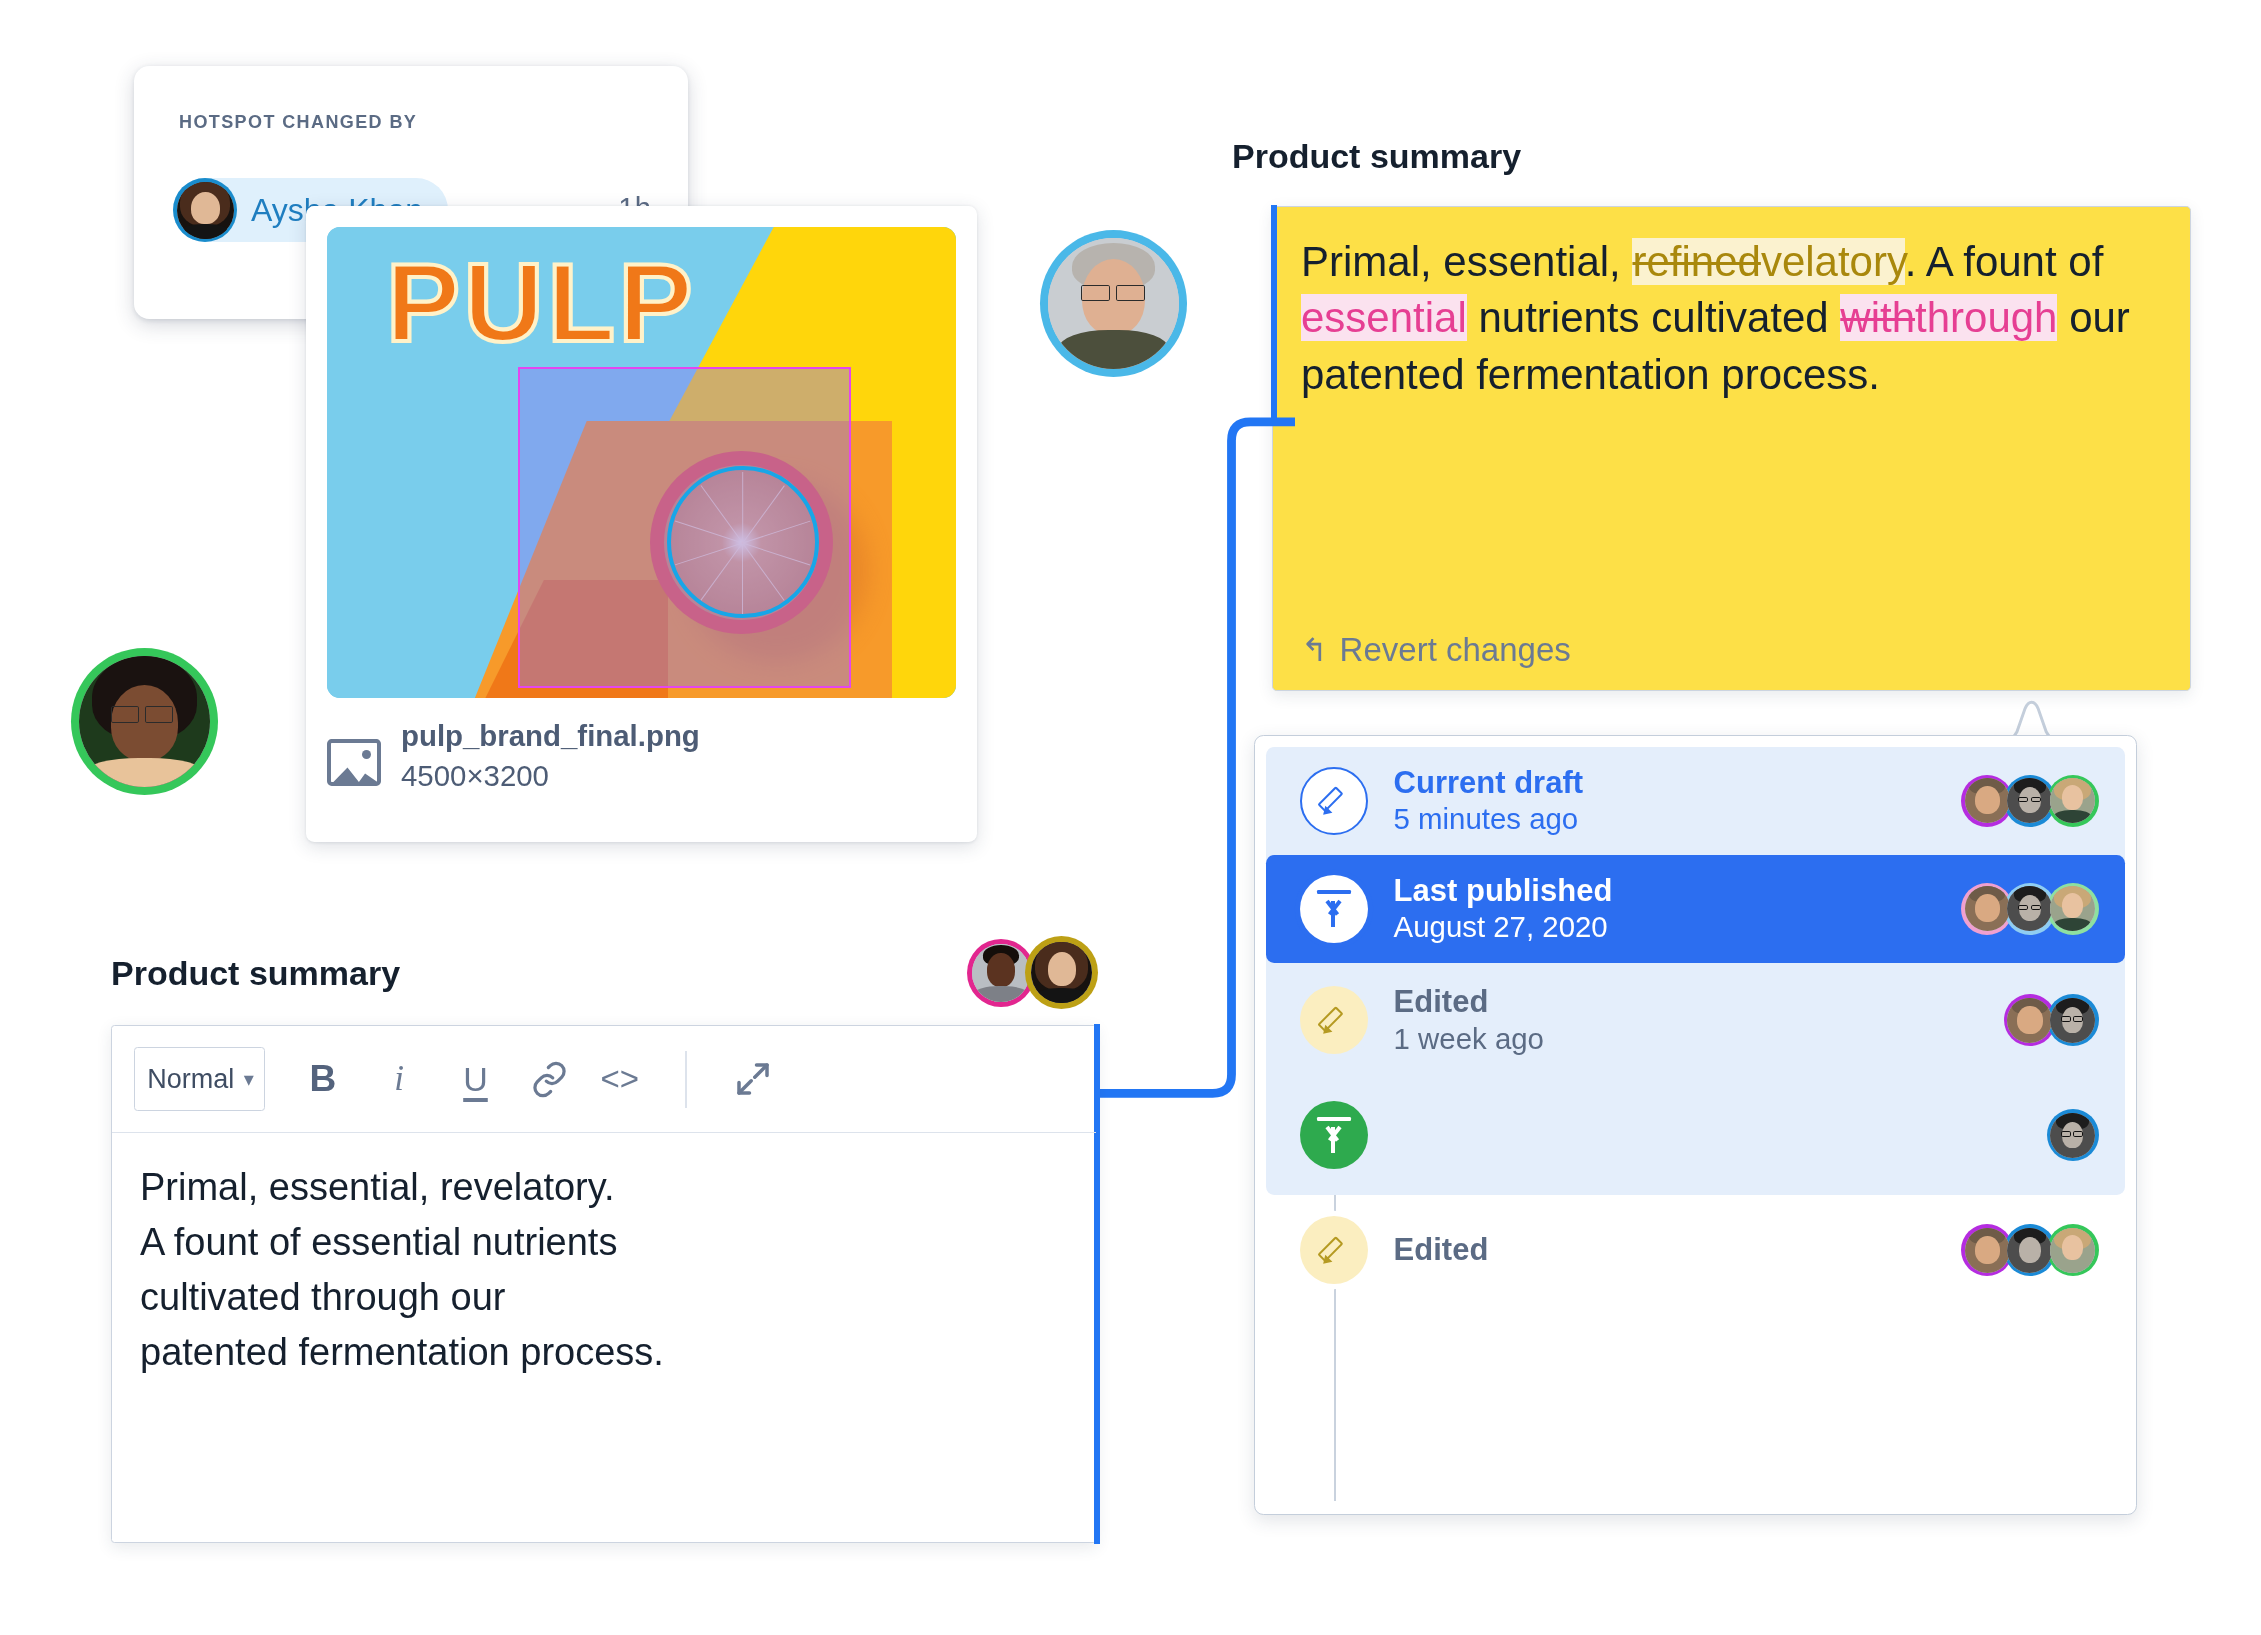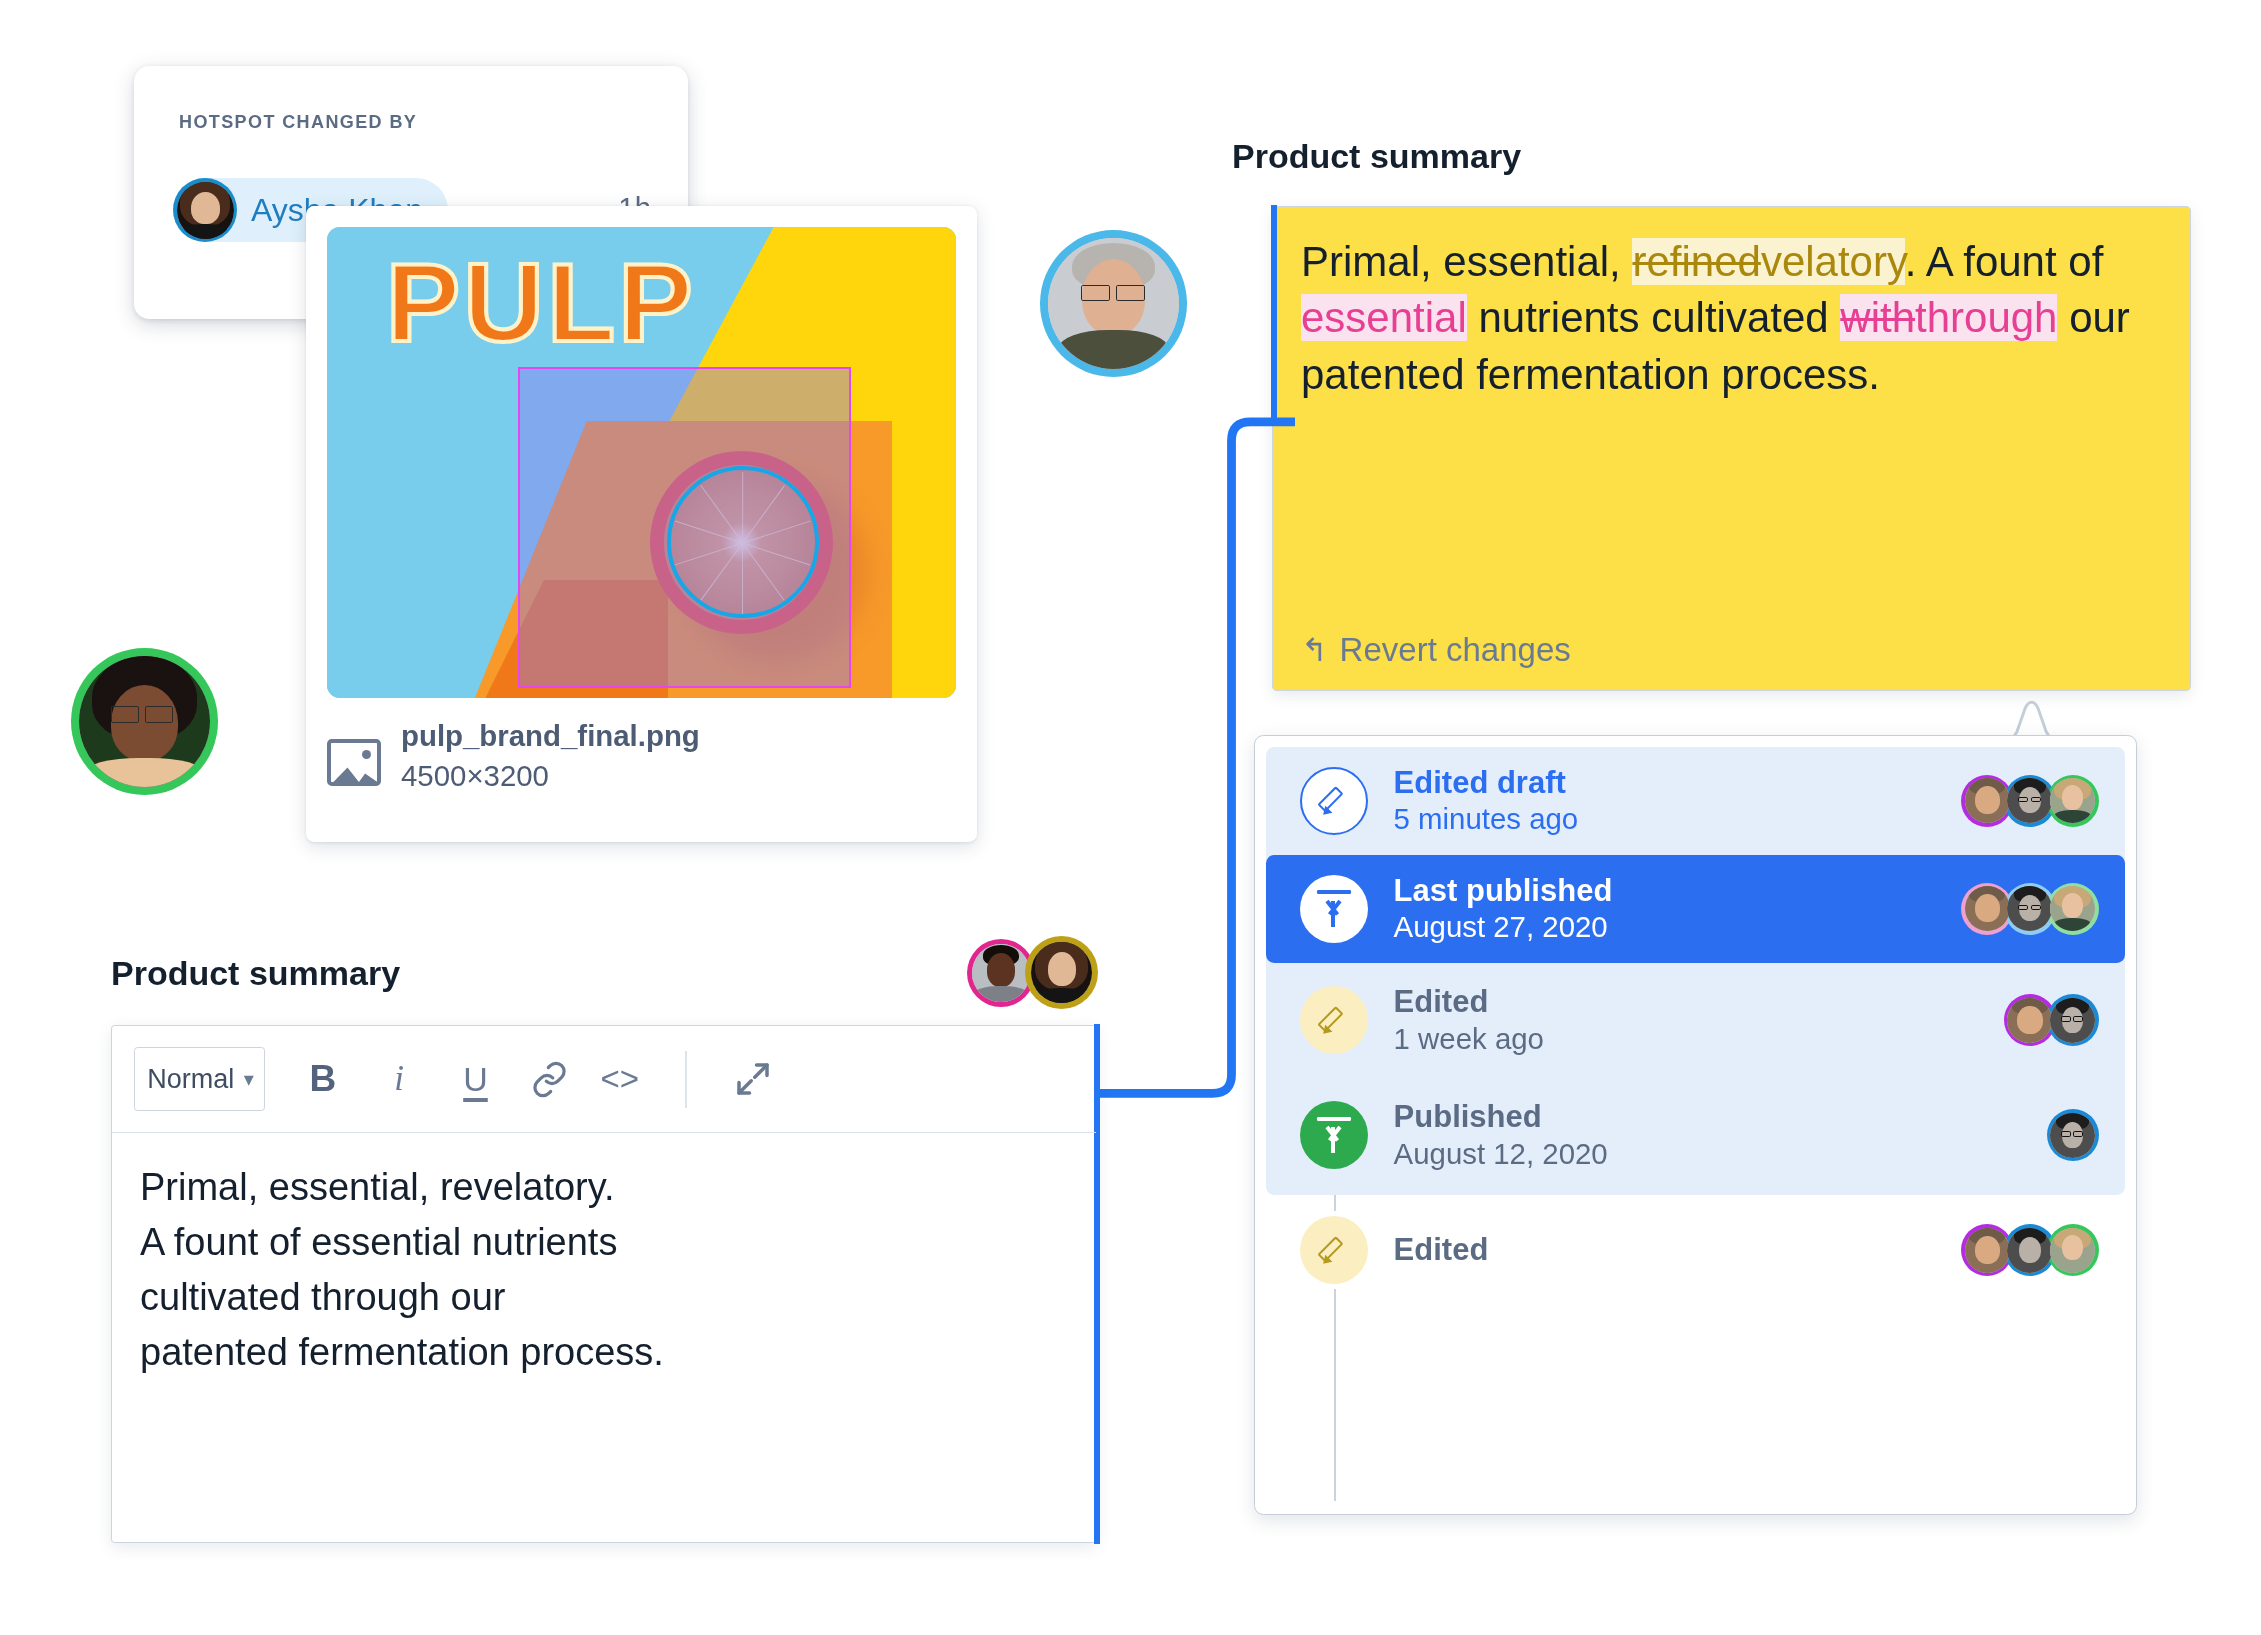--- a/index.html
+++ b/index.html
@@ -435,21 +435,21 @@
       <div style="position:relative;">
 
         <div class="hist-row row-draft">
           <div class="badge" style="color:#2c6ef0">
             <div class="ic-pencil">
                 <div class="shaft"></div>
                 <div class="tip"></div>
               </div>
           </div>
           <div class="labels">
-            <div class="l1">Edited draft</div>
+            <div class="l1">Current draft</div>
             <div class="l2">5 minutes ago</div>
           </div>
           <div class="cluster">
             <div class="ring" style="background:#b52ce0">
               <div class="av">
                   <div class="face">
                     <div class="bg" style="background:#8a6f56"></div>
                     <div class="hair" style="left:10%;top:-6%;width:80%;height:44%;background:#6e5b48"></div>
                     <div class="skin" style="left:22%;top:18%;width:56%;height:62%;background:#d9a982"></div>
                   </div>
@@ -561,24 +561,20 @@
         </div>
 
         <div class="hist-row row-gray" style="height:115px">
           <div class="badge badge-pub-green" style="color:#ffffff">
             <div class="ic-upload">
                 <div class="bar"></div>
                 <div class="stem"></div>
                 <div class="head"></div>
               </div>
           </div>
-          <div class="labels">
-            <div class="l1">Published</div>
-            <div class="l2">August 12, 2020</div>
-          </div>
           <div class="cluster">
             <div class="ring" style="background:#1b8ad6">
               <div class="av">
                   <div class="face">
                     <div class="bg" style="background:#4d4d4d"></div>
                     <div class="hair" style="left:14%;top:-4%;width:72%;height:42%;background:#1d1d1d"></div>
                     <div class="skin" style="left:26%;top:20%;width:48%;height:58%;background:#b9b1a8"></div>
                     <div class="glass" style="left:24%;top:42%;width:22%;height:12%;border-color:#111"></div>
                     <div class="glass" style="left:52%;top:42%;width:22%;height:12%;border-color:#111"></div>
                   </div>

